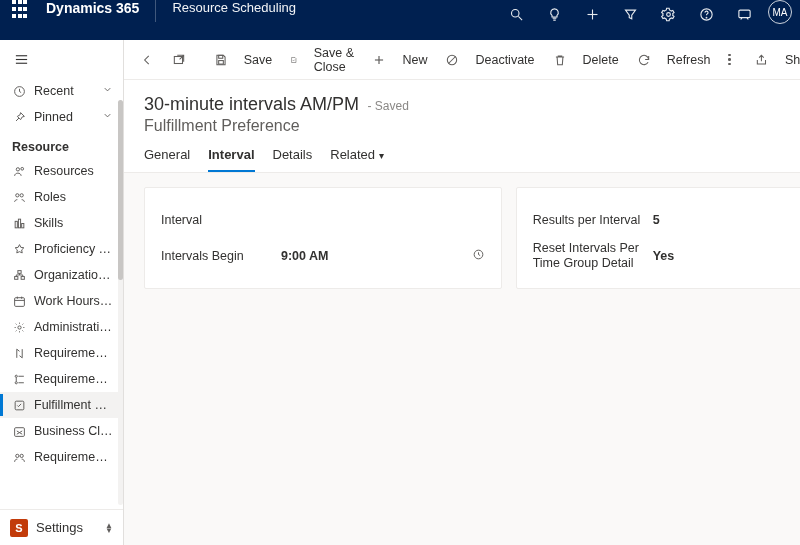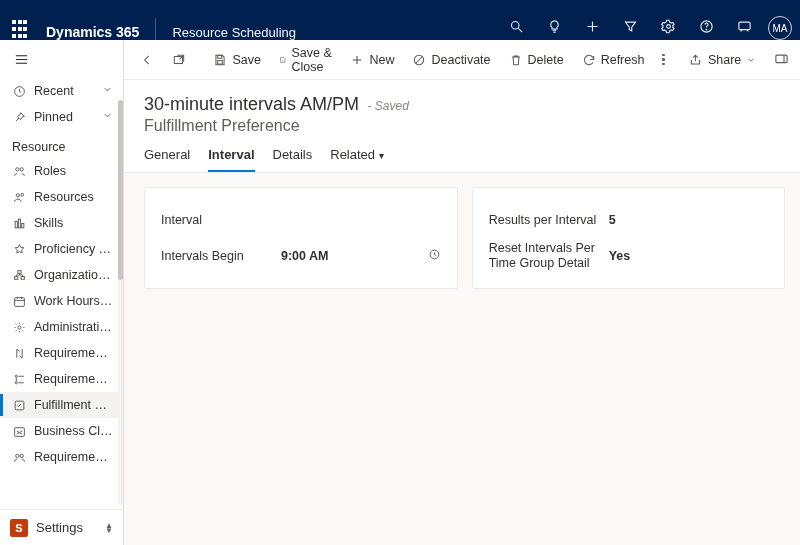--- a/index.html
+++ b/index.html
@@ -1,19 +1,19 @@
 <!DOCTYPE html>
 <html><head>
 <meta charset="utf-8">
 <style>
 * { box-sizing: border-box; margin: 0; padding: 0; font-family: "Segoe UI", Arial, sans-serif; }
 html, body { width: 800px; height: 545px; overflow: hidden; background: #fff; color: #323130; }
 
 
-.topbar { height: 40px; background: #002050; color: #fff; display: flex; align-items: flex-end; padding: 0 8px; gap: 10px; }
+.topbar { height: 40px; background: #002050; color: #fff; display: flex; align-items: flex-start; padding: 0 8px; gap: 10px; }
 .topbar .waffle { width: 20px; height: 20px; display: flex; flex-wrap: wrap; gap: 1.5px; margin: 0 4px; }
 .topbar .waffle span { width: 4px; height: 4px; background: #fff; }
 .topbar .brand { font-weight: 600; font-size: 14px; }
 .topbar .divider { width: 1px; height: 22px; background: rgba(255,255,255,.25); margin: 0 6px; }
 .topbar .module { font-size: 13px; opacity: .95; }
 .topbar .spacer { flex: 1; }
 .topbar .ticon { width: 28px; height: 28px; display: flex; align-items: center; justify-content: center; cursor: pointer; opacity: .9; }
 .topbar .ticon svg { stroke: #fff; fill: none; }
 .topbar .avatar { width: 24px; height: 24px; border: 1px solid rgba(255,255,255,.8); border-radius: 50%; font-size: 10px; display: flex; align-items: center; justify-content: center; }
 
@@ -22,40 +22,40 @@
 
 
 .sidebar { width: 124px; border-right: 1px solid #e1dfdd; display: flex; flex-direction: column; background: #fff; position: relative; font-size: 12.5px; }
 .sidebar .ham { height: 38px; display: flex; align-items: center; padding-left: 14px; }
 .sidebar .row { height: 26px; display: flex; align-items: center; padding: 0 10px 0 12px; gap: 8px; cursor: pointer; color: #323130; }
 .sidebar .row.active { background: #f3f2f1; position: relative; }
 .sidebar .row.active::before { content: ""; position: absolute; left: 0; top: 2px; bottom: 2px; width: 3px; background: #0078d4; }
 .sidebar .row .ricon { width: 14px; height: 14px; display: flex; align-items: center; justify-content: center; color: #605e5c; }
 .sidebar .row .ricon svg { stroke: #605e5c; fill: none; }
 .sidebar .row .label { white-space: nowrap; overflow: hidden; text-overflow: ellipsis; flex: 1; }
-.sidebar .section { font-weight: 400; font-size: 12.5px; padding: 10px 0 4px 12px; color: #323130; }
+.sidebar .section { font-weight: 700; font-size: 12.5px; padding: 10px 0 4px 12px; color: #323130; }
 .sidebar .chev { margin-left: auto; }
 .sidebar .scroll { width: 5px; position: absolute; right: 0; top: 60px; bottom: 40px; background: #f3f2f1; border-radius: 3px; }
 .sidebar .scroll .thumb { position: absolute; top: 0; width: 5px; height: 180px; background: #c8c6c4; border-radius: 3px; }
 .sidebar .bottom { margin-top: auto; height: 36px; display: flex; align-items: center; padding: 0 10px 0 10px; gap: 8px; border-top: 1px solid #edebe9; font-size: 13px; }
 .sidebar .bottom .sq { width: 18px; height: 18px; background: #c23b0a; color: #fff; font-size: 11px; display: flex; align-items: center; justify-content: center; border-radius: 2px; font-weight: 600; }
 .sidebar .bottom .settings-label { flex: 1; }
 .sidebar .bottom .updn { display: flex; flex-direction: column; line-height: 5px; font-size: 8px; color: #605e5c; }
 
 
 .main { flex: 1; display: flex; flex-direction: column; background: #faf9f8; }
 .cmdbar { height: 40px; background: #fff; border-bottom: 1px solid #edebe9; display: flex; align-items: center; padding: 0 10px; gap: 6px; font-size: 12.5px; color: #323130; }
-.cmdbar .btn { display: flex; align-items: center; gap: 5px; padding: 4px 6px; cursor: pointer; border-radius: 2px; }
+.cmdbar .btn { display: flex; align-items: center; gap: 16px; padding: 4px 6px; cursor: pointer; border-radius: 2px; }
 .cmdbar .btn svg { stroke: #605e5c; fill: none; }
 .cmdbar .btn .etext { color: #323130; }
 .cmdbar .sep { flex: 1; }
 
 .header { padding: 14px 20px 2px 20px; background: #fff; }
 .header h1 { font-size: 18px; font-weight: 400; display: inline; }
-.header .state { font-size: 12px; color: #8a8886; margin-left: 4px; font-style: italic; }
+.header .state { font-size: 12px; color: #8a8886; margin-left: 4px; }
 .header .subtitle { font-size: 16px; color: #605e5c; margin-top: 2px; }
 
 .tabs { display: flex; gap: 18px; padding: 10px 20px 0 20px; background: #fff; border-bottom: 1px solid #edebe9; font-size: 13px; }
 .tabs .tab { padding-bottom: 8px; cursor: pointer; color: #323130; }
 .tabs .tab.active { border-bottom: 2px solid #0078d4; font-weight: 600; }
 .tabs .tab .dd { font-size: 10px; margin-left: 4px; }
 
 .content { flex: 1; padding: 14px 20px; display: flex; gap: 14px; background: #faf9f8; align-items: flex-start; }
 .card { background: #fff; border: 1px solid #edebe9; border-radius: 2px; padding: 14px 16px; flex: 1; }
 .field { display: flex; align-items: center; height: 36px; font-size: 12.5px; }
@@ -161,36 +161,36 @@
       <span class="label">Pinned</span>
       <span class="chev"><svg width="11" height="11" viewBox="0 0 24 24" stroke="#605e5c" stroke-width="2" fill="none">
             <path d="M6 9l6 6 6-6"></path>
           </svg></span>
     </div>
 
     <div class="section">Resource</div>
     <div class="row">
       <span class="ricon">
           <svg width="13" height="13" viewBox="0 0 24 24" stroke-width="1.8">
+            <circle cx="9" cy="8" r="3"></circle>
+            <path d="M3 20c0-3 3-5 6-5s6 2 6 5"></path>
+            <circle cx="17" cy="7" r="2.5"></circle>
+          </svg>
+        </span>
+      <span class="label">Resources</span>
+    </div>
+    <div class="row">
+      <span class="ricon">
+          <svg width="13" height="13" viewBox="0 0 24 24" stroke-width="1.8">
             <circle cx="8" cy="8" r="3"></circle>
             <circle cx="16" cy="8" r="3"></circle>
             <path d="M3 20c0-2 2-4 5-4M21 20c0-2-2-4-5-4"></path>
           </svg>
         </span>
       <span class="label">Roles</span>
-    </div>
-    <div class="row">
-      <span class="ricon">
-          <svg width="13" height="13" viewBox="0 0 24 24" stroke-width="1.8">
-            <circle cx="9" cy="8" r="3"></circle>
-            <path d="M3 20c0-3 3-5 6-5s6 2 6 5"></path>
-            <circle cx="17" cy="7" r="2.5"></circle>
-          </svg>
-        </span>
-      <span class="label">Resources</span>
     </div>
     <div class="row">
       <span class="ricon">
           <svg width="13" height="13" viewBox="0 0 24 24" stroke-width="1.8">
             <rect x="4" y="8" width="4" height="12"></rect>
             <rect x="10" y="4" width="4" height="16"></rect>
             <rect x="16" y="12" width="4" height="8"></rect>
           </svg>
         </span>
       <span class="label">Skills</span>

